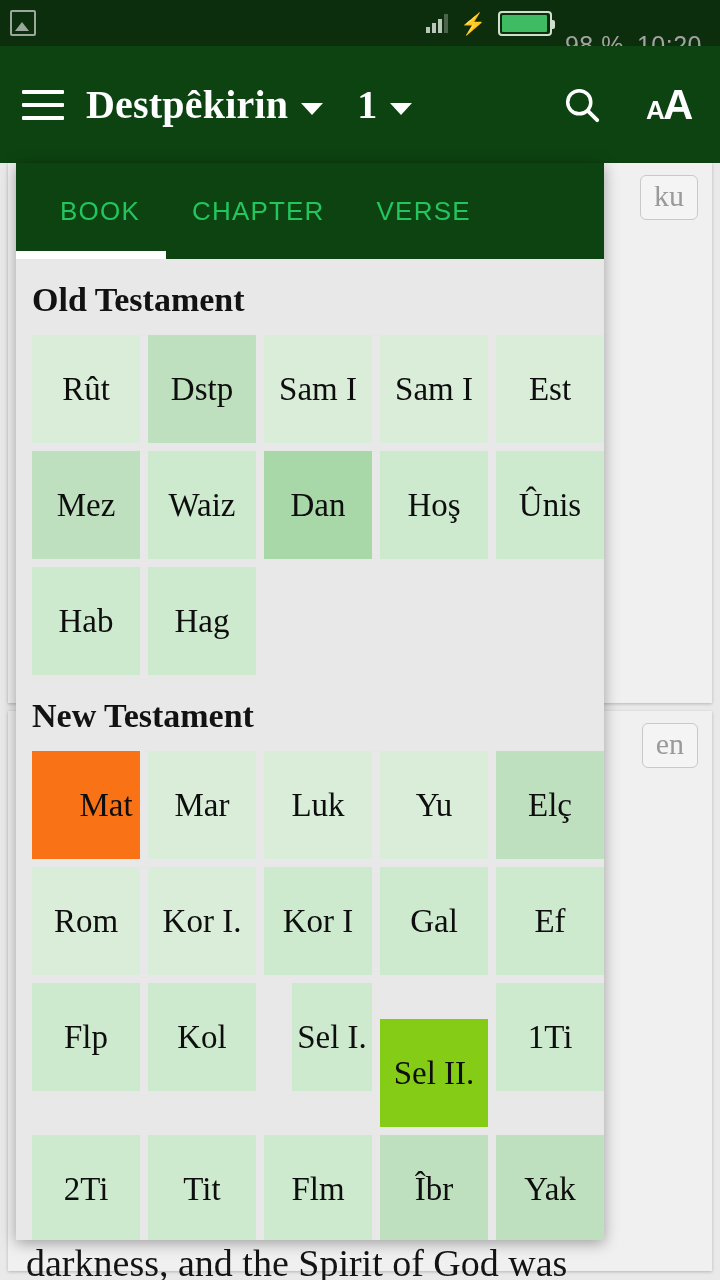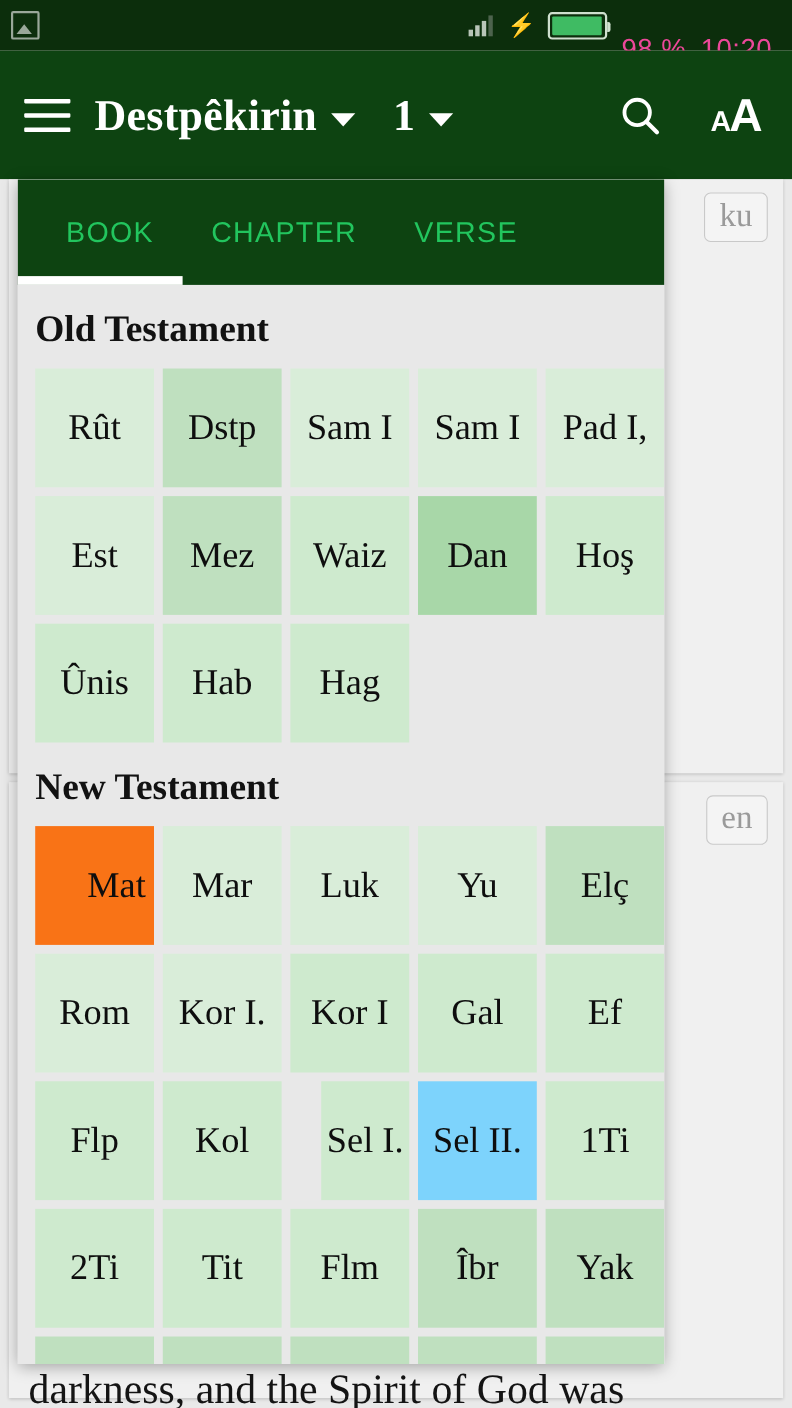--- a/index.html
+++ b/index.html
@@ -40,21 +40,21 @@
   .bolt { font-size: 21px; color: #e6eee6; line-height: 1; margin-right: -2px; }
   .battery {
     width: 54px; height: 25px; border: 2px solid #cfe0cf; border-radius: 4px;
     position: relative; padding: 2px;
   }
   .battery:after {
     content: ""; position: absolute; right: -5px; top: 7px;
     width: 3px; height: 9px; background: #cfe0cf; border-radius: 0 2px 2px 0;
   }
   .battery .fill { height: 100%; width: 98%; background: #3fbb63; border-radius: 1px; }
-  .sb-text { font-size: 25px; letter-spacing: .5px; color: #ec4899; margin-top: 44px; }
+  .sb-text { font-size: 25px; letter-spacing: .5px; color: #a3a3a3; margin-top: 44px; }
 
   
   .appbar {
     position: absolute; top: 46px; left: 0; width: 720px; height: 117px;
     background: #0d4311;
     display: flex; align-items: center;
   }
   .hamburger { width: 86px; display: flex; flex-direction: column; align-items: center; gap: 9px; cursor: pointer; }
   .hamburger span { display: block; width: 42px; height: 4px; background: #fff; border-radius: 1px; }
   .ab-title {
@@ -217,21 +217,20 @@
     </div>
 
     <div class="dlg-body">
 
       <div class="section-title">Old Testament</div>
       <div class="grid" id="grid-ot">
           <div class="cell" style="background: rgb(217, 237, 217);">Rût</div>
           <div class="cell" style="background: rgb(191, 224, 191);">Dstp</div>
           <div class="cell" style="background: rgb(217, 237, 217);">Sam I</div>
           <div class="cell" style="background: rgb(217, 237, 217);">Sam I</div>
-          <div class="cell" style="background: rgb(217, 237, 217);">Pad I,</div>
           <div class="cell" style="background: rgb(217, 237, 217);">Est</div>
           <div class="cell" style="background: rgb(191, 224, 191);">Mez</div>
           <div class="cell" style="background: rgb(206, 234, 206);">Waiz</div>
           <div class="cell" style="background: rgb(168, 215, 168);">Dan</div>
           <div class="cell" style="background: rgb(206, 234, 206);">Hoş</div>
           <div class="cell" style="background: rgb(206, 234, 206);">Ûnis</div>
           <div class="cell" style="background: rgb(206, 234, 206);">Hab</div>
           <div class="cell" style="background: rgb(206, 234, 206);">Hag</div>
         </div>
 
@@ -243,21 +242,21 @@
           <div class="cell" style="background: rgb(217, 237, 217);">Yu</div>
           <div class="cell" style="background: rgb(191, 224, 191);">Elç</div>
           <div class="cell" style="background: rgb(217, 237, 217);">Rom</div>
           <div class="cell" style="background: rgb(217, 237, 217);">Kor I.</div>
           <div class="cell" style="background: rgb(206, 234, 206);">Kor I</div>
           <div class="cell" style="background: rgb(206, 234, 206);">Gal</div>
           <div class="cell" style="background: rgb(206, 234, 206);">Ef</div>
           <div class="cell" style="background: rgb(206, 234, 206);">Flp</div>
           <div class="cell" style="background: rgb(206, 234, 206);">Kol</div>
           <div class="cell" style="background: rgb(206, 234, 206); margin-left: 28px;">Sel I.</div>
-          <div class="cell" style="background: #7dd3fc;">Sel II.</div>
+          <div class="cell" style="background: #84cc16; margin-top: 36px;">Sel II.</div>
           <div class="cell" style="background: rgb(206, 234, 206);">1Ti</div>
           <div class="cell" style="background: rgb(206, 234, 206);">2Ti</div>
           <div class="cell" style="background: rgb(206, 234, 206);">Tit</div>
           <div class="cell" style="background: rgb(206, 234, 206); text-align: center;">Flm</div>
           <div class="cell" style="background: rgb(191, 224, 191);">Îbr</div>
           <div class="cell" style="background: rgb(191, 224, 191);">Yak</div>
           <div class="cell" style="background: rgb(191, 224, 191);">1Pe</div>
           <div class="cell" style="background: rgb(191, 224, 191);">2Pe</div>
           <div class="cell" style="background: rgb(191, 224, 191);">Yûh I</div>
           <div class="cell" style="background: rgb(191, 224, 191);">Yûh I</div>

